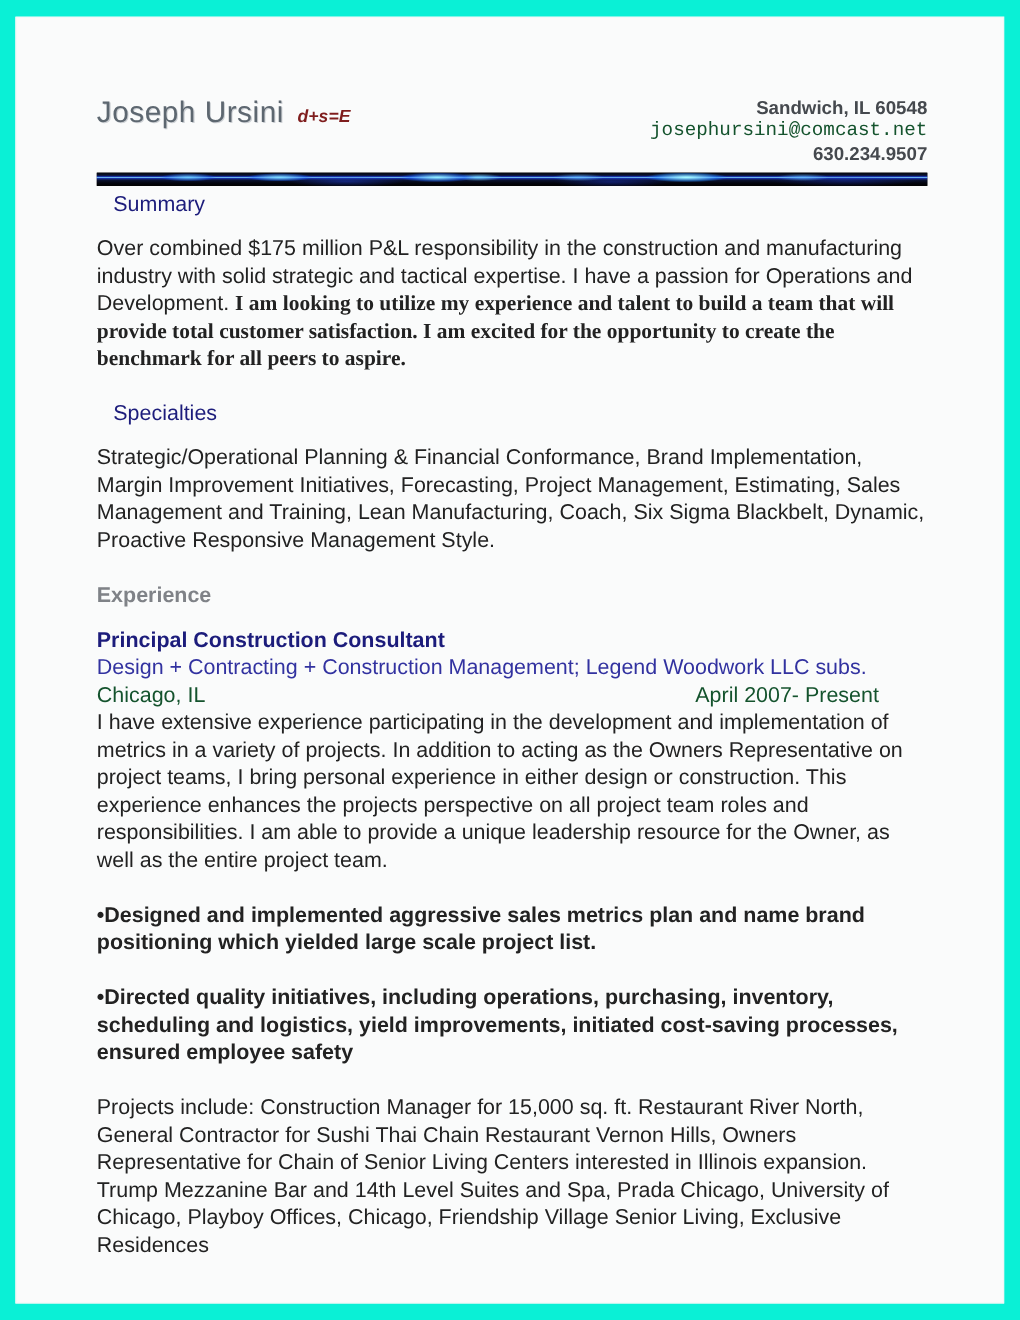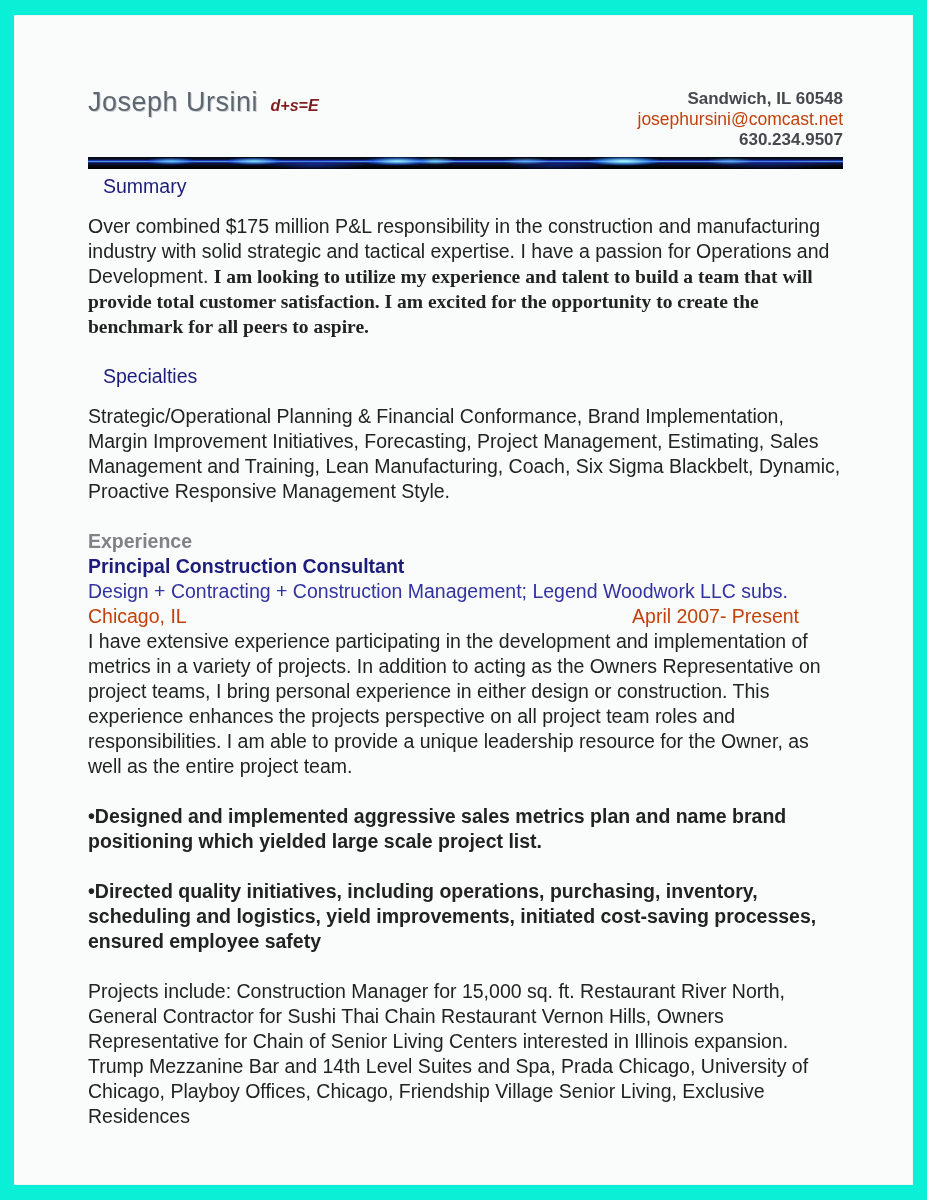--- a/index.html
+++ b/index.html
@@ -28,22 +28,22 @@
   }
   .dse-logo {
     font-size: 16px; font-weight: bold; font-style: italic;
     color: #7f1d1d; margin-left: 8px;
   }
   .contact-block { text-align: right; margin-top: 2px; }
   .contact-loc, .contact-phone {
     font-size: 17px; font-weight: bold; color: #45494e; line-height: 20px;
   }
   .contact-email {
-    font-family: Liberation Sans, sans-serif;
-    font-size: 17.5px; color: #c2410c; line-height: 21px;
+    font-family: Liberation Mono, monospace;
+    font-size: 17.5px; color: #14532d; line-height: 21px;
   }
 
   
   .divider {
     height: 12px; margin-top: 7px;
     background:
       radial-gradient(ellipse 34px 5px at 11% 35%, rgba(110,210,255,0.85), rgba(30,90,230,0.35) 60%, transparent 75%),
       radial-gradient(ellipse 40px 5px at 22% 35%, rgba(130,225,255,0.95), rgba(30,100,240,0.40) 60%, transparent 75%),
       radial-gradient(ellipse 46px 6px at 41% 35%, rgba(150,245,255,0.95), rgba(30,100,250,0.45) 55%, transparent 75%),
       radial-gradient(ellipse 30px 5px at 46% 35%, rgba(120,220,255,0.85), transparent 70%),
@@ -59,39 +59,39 @@
 
   
   .section-heading {
     font-size: 19.5px; font-weight: normal; color: #1c1c7b;
     line-height: 25px; margin: 15px; padding: 0;
   }
   .section-heading.first { margin-top: 5px; }
   .section-heading.spaced { margin-top: 25px; }
   .gray-heading {
     font-size: 19.5px; font-weight: bold; color: #7f8287;
-    line-height: 25px; margin: 25px 0 0 0;
+    line-height: 25px; margin: 25px 0 16px 0;
   }
   .body-text {
     font-size: 19.5px; color: #222; line-height: 25px; margin: 0;
   }
   .body-text.bold { font-weight: bold; }
   .body-text.spaced { margin-top: 25px; }
   .prewrap { white-space: pre-wrap; }
   .inline-bold { font-weight: bold; font-family: Liberation Serif, serif; }
 
   .job-title {
     font-size: 19.5px; font-weight: bold; color: #1c1c7b; line-height: 25px;
   }
   .company-line {
     font-size: 19.5px; color: #3232a0; line-height: 25px;
   }
   .loc-date {
     display: flex; justify-content: space-between;
-    font-size: 19.5px; color: #c2410c; line-height: 25px;
+    font-size: 19.5px; color: #14532d; line-height: 25px;
     padding-right: 44px;
   }
 </style>
 </head>
 <body>
 
 <div class="page">
   <div class="content">
 
     <div class="header">

